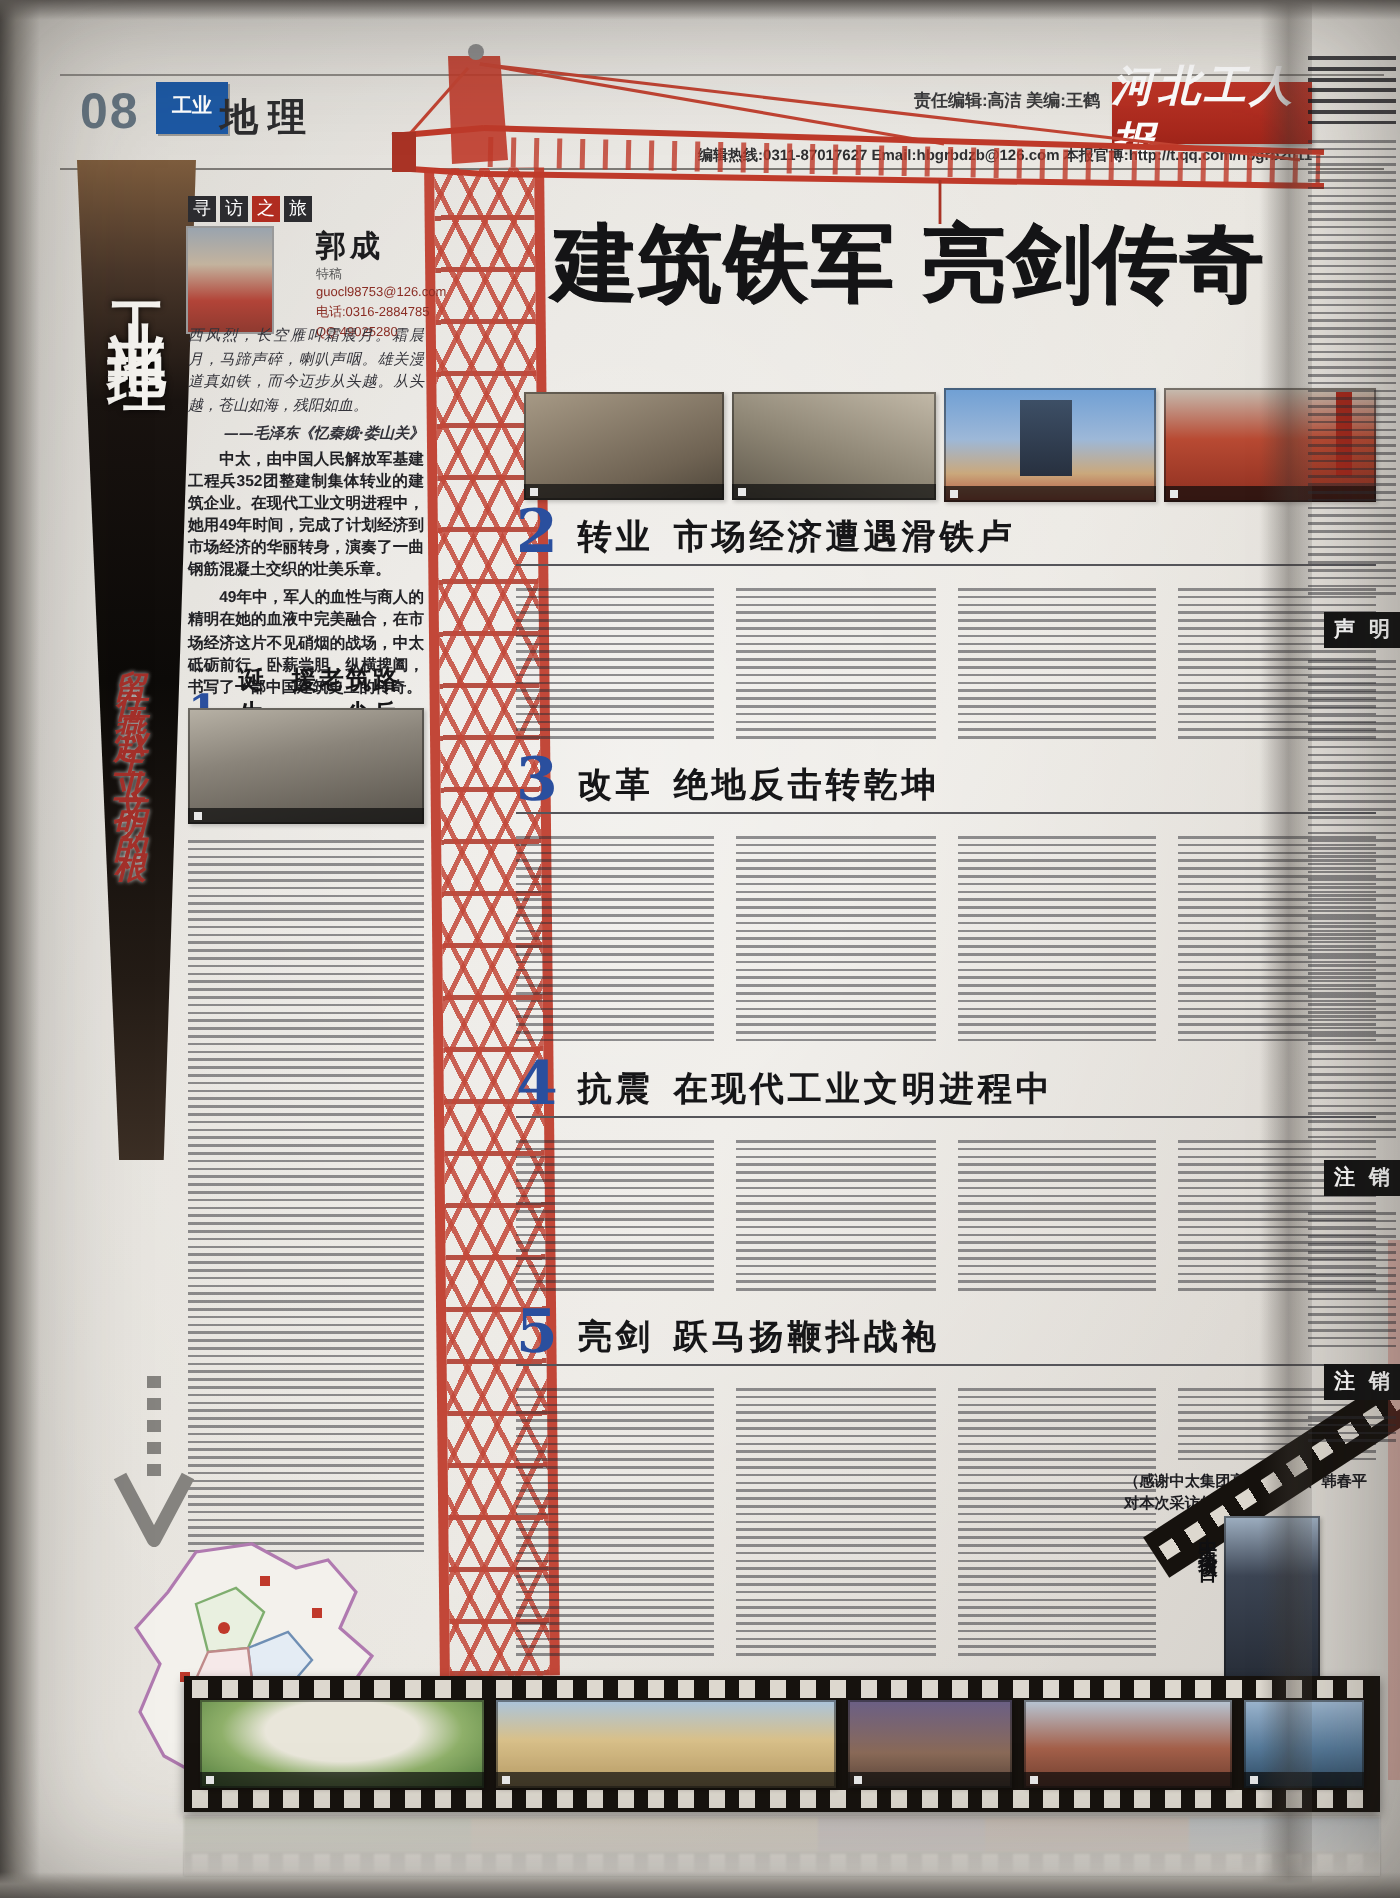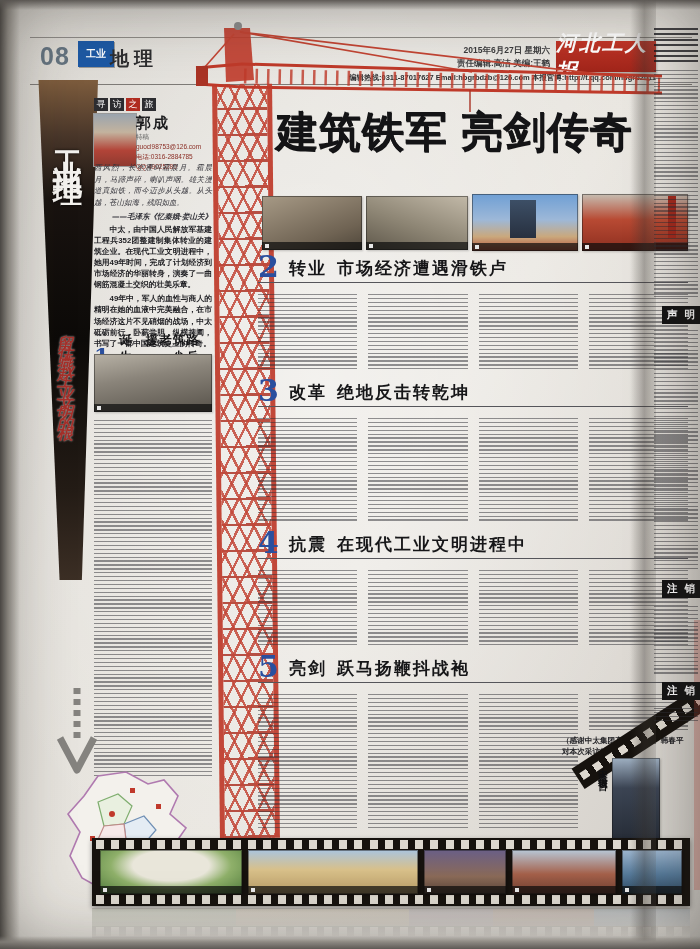--- a/index.html
+++ b/index.html
@@ -42,21 +42,21 @@
   .banner-slogan{left:54px;top:322px;writing-mode:vertical-rl;color:#a5302a;font-size:16px;
     font-weight:bold;font-style:italic;letter-spacing:10px;font-family:"DejaVu Serif",serif;
     text-shadow:0 0 2px rgba(255,255,255,.75);}
 
   
   .card{left:94px;top:98px;width:118px;}
   .badges{display:flex;gap:2px;margin-bottom:3px;}
   .badge-tile{width:14px;height:13px;color:#fff;font-size:9px;display:flex;align-items:center;
     justify-content:center;background:#2c2c30;}
   .badge-tile.red{background:#b02c20;}
-  .card-row{display:flex;gap:0;}
+  .card-row{display:flex;gap:22px;}
   .mugshot{width:42px;height:52px;flex:0 0 auto;
     background:linear-gradient(180deg,#9aa4ae 0,#c3b39e 35%,#b24438 70%,#8f3a30 100%);
     box-shadow:0 0 0 1px #999;}
   .card-info{font-size:6.5px;color:#8a2d24;line-height:1.55;}
   .card-name{font-size:15px;font-weight:bold;color:#1c1c1e;letter-spacing:2px;}
   .card-role{font-size:6.5px;color:#555;}
 
   .poem{left:94px;top:162px;width:118px;font-family:"DejaVu Serif",serif;font-style:italic;
     font-size:7.5px;color:#33333a;line-height:1.55;text-align:justify;}
   .poem-src{text-align:right;font-weight:bold;margin-top:2px;}
@@ -134,21 +134,20 @@
 
 <div class="stage">
   <div class="page">
 
     <div class="rule abs" style="left:30px;top:37px;width:662px;"></div>
     <div class="abs pagenum" style="left:40px;top:42px;">08</div>
     <div class="abs secbadge" style="left:78px;top:41px;">工业</div>
     <div class="abs sectitle" style="left:110px;top:46px;">地理</div>
 
     <div class="abs dateline" style="left:330px;top:44px;width:220px;">
-      <div>2015年6月27日 星期六</div>
       <div>责任编辑:高洁 美编:王鹤</div>
     </div>
     <div class="abs masthead" style="left:556px;top:41px;width:100px;height:31px;">河北工人报</div>
     <div class="abs contact" style="left:300px;top:73px;width:356px;">编辑热线:0311-87017627 Email:hbgrbdzb@126.com 本报官博:http://t.qq.com/hbgrb2011</div>
     <div class="rule abs" style="left:30px;top:84px;width:662px;background:#7d7a76;"></div>
 
     <div class="abs banner"></div>
     <div class="abs banner-title">工业地理</div>
     <div class="abs banner-slogan">留住燕赵工业文明的根</div>
 

